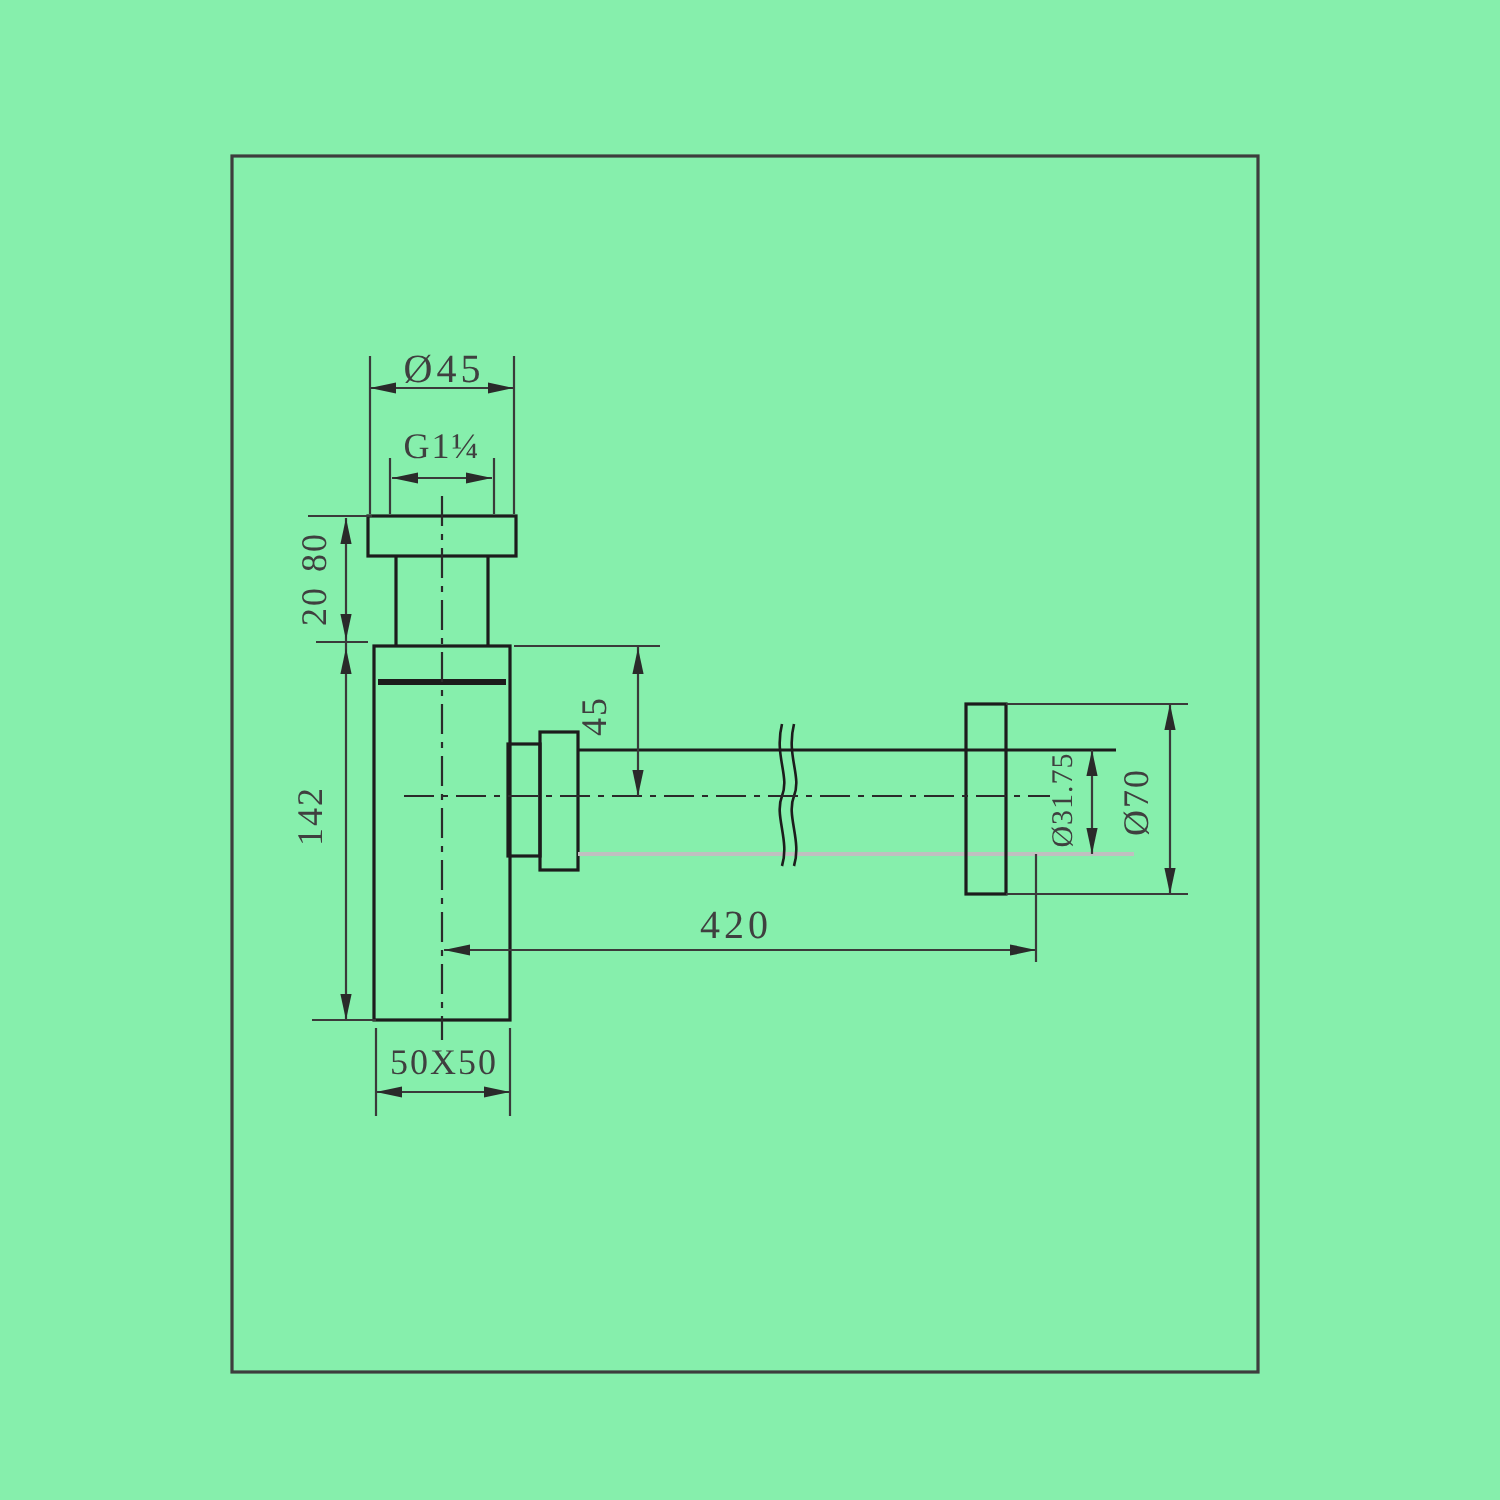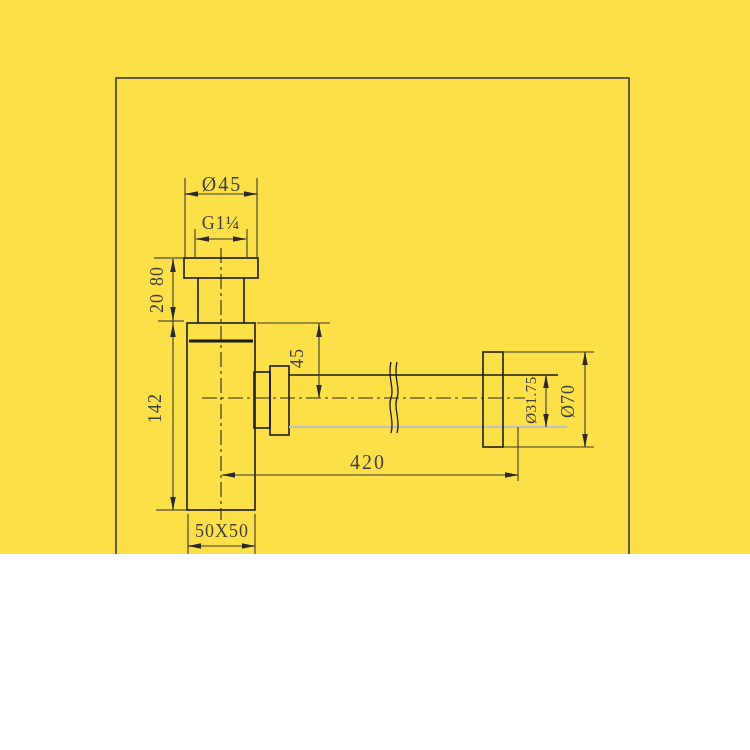--- a/index.html
+++ b/index.html
@@ -6,22 +6,22 @@
     margin: 0;
     padding: 0;
     background: #ffffff;
     width: 750px;
     height: 750px;
     font-family: "Liberation Serif", serif;
   }
   #stage {
     position: relative;
     width: 750px;
-    height: 554px;
-    background: #fde047;
+    height: 750px;
+    background: #86efac;
     overflow: hidden;
   }
   svg { position: absolute; left: 0; top: 0; }
   text {
     font-family: "Liberation Serif", serif;
     fill: #3f3f3f;
   }
   .lbl     { font-size: 20px; letter-spacing: 2px; }
   .lbl-md  { font-size: 18px; letter-spacing: 1px; }
   .lbl-sm  { font-size: 15px; letter-spacing: 0.5px; }

